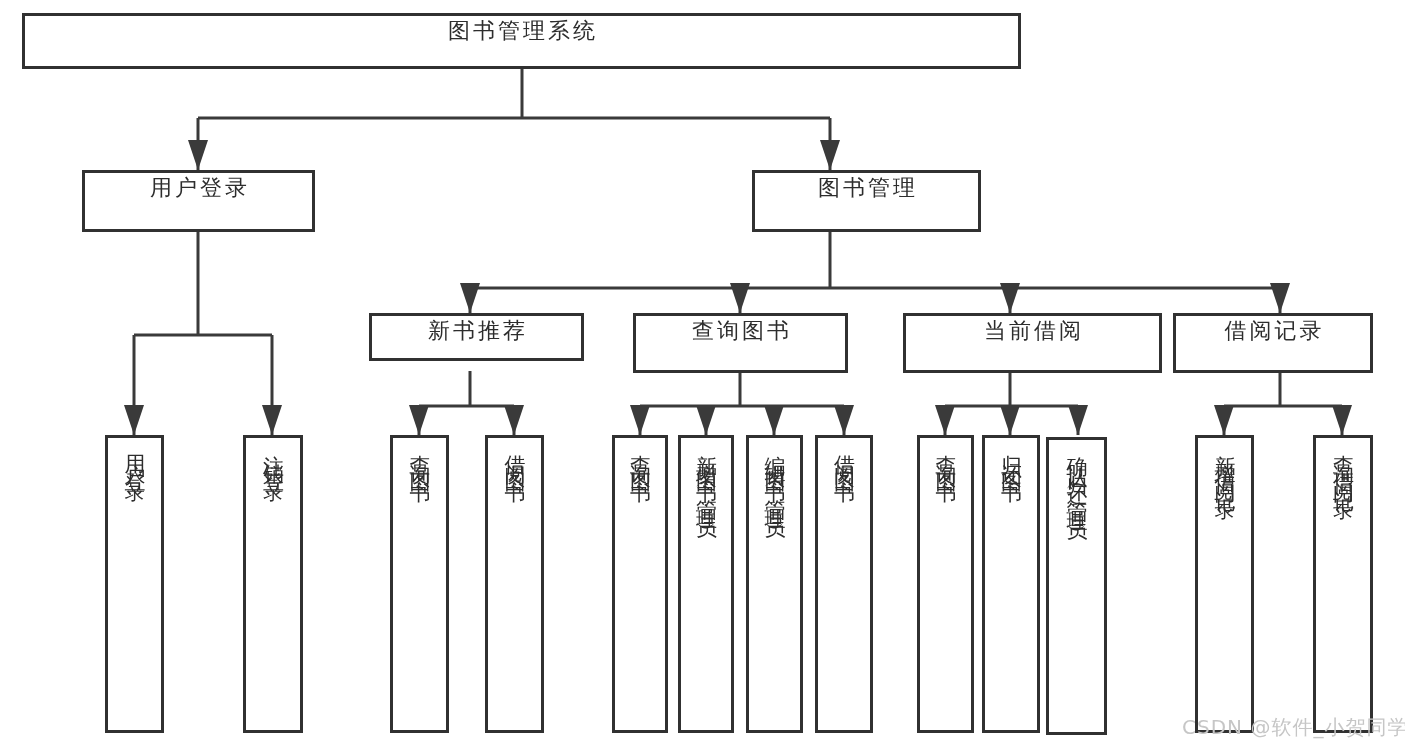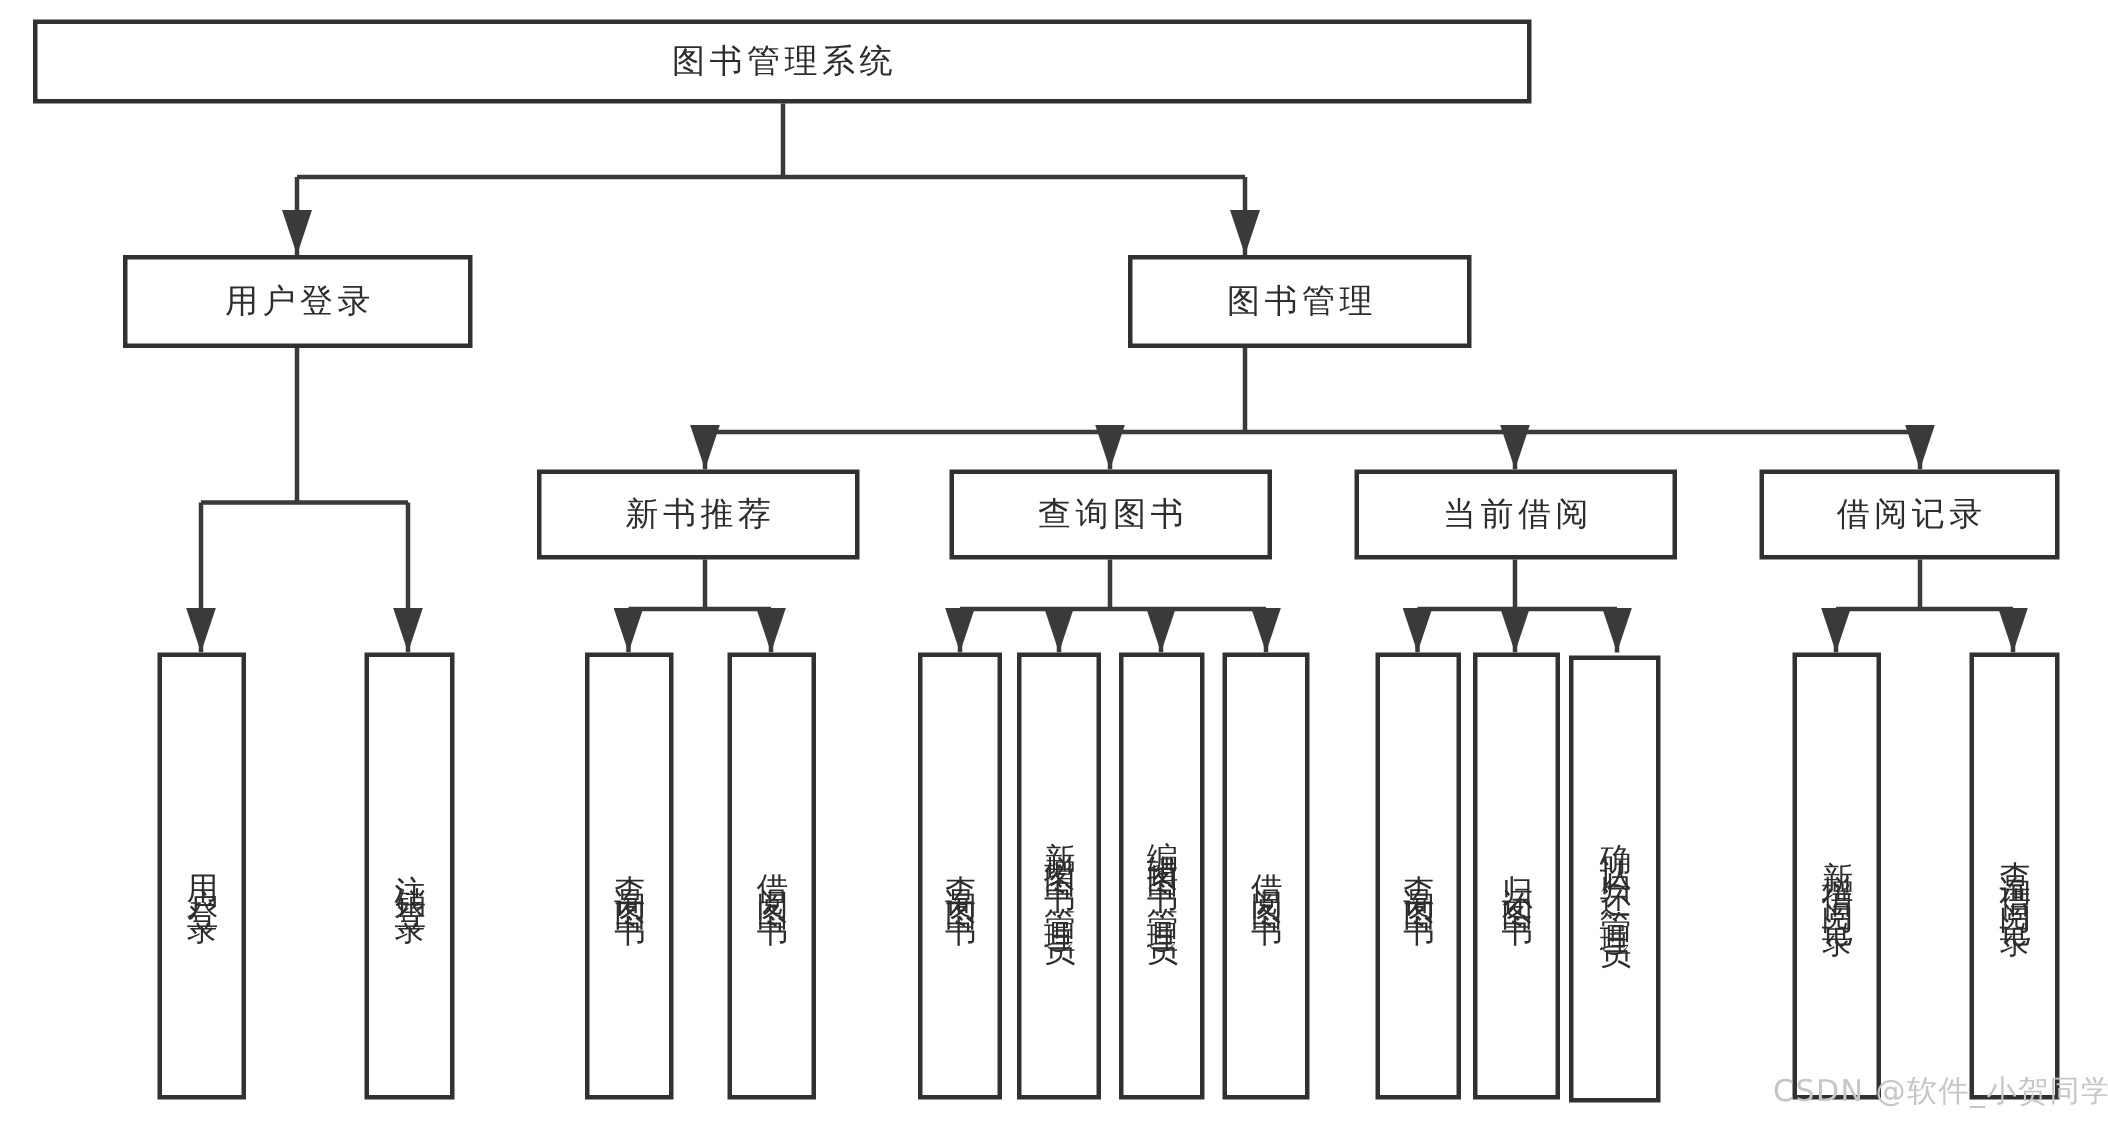--- a/index.html
+++ b/index.html
@@ -18,21 +18,21 @@
     overflow:hidden;
   }
   .connectors{position:absolute;left:0;top:0;width:1405px;height:747px;}
   .connectors path.c{stroke:var(--line);stroke-width:3;fill:none;}
   .connectors marker path{fill:var(--line);stroke:none;}
   .box{
     position:absolute;
     background:#ffffff;
     border:3px solid var(--border);
     box-sizing:border-box;
-    display:flex;align-items:center;justify-content:center;
+    display:flex;align-items:flex-start;justify-content:center;
   }
   .h-label{
     font-size:22px;color:var(--text);
     letter-spacing:3px;white-space:nowrap;
     text-indent:3px;
   }
   .v-label{
     writing-mode:vertical-rl;
     text-orientation:mixed;
     font-size:21px;line-height:1.1;
@@ -92,27 +92,27 @@
     <span class="h-label">图书管理系统</span>
   </div>
 
   <div class="box" style="left:82px;top:170px;width:233px;height:62px">
     <span class="h-label">用户登录</span>
   </div>
   <div class="box" style="left:752px;top:170px;width:229px;height:62px">
     <span class="h-label">图书管理</span>
   </div>
 
-  <div class="box" style="left:358px;top:313px;width:215px;height:60px">
+  <div class="box" style="left:369px;top:313px;width:215px;height:48px">
     <span class="h-label">新书推荐</span>
   </div>
   <div class="box" style="left:633px;top:313px;width:215px;height:60px">
     <span class="h-label">查询图书</span>
   </div>
-  <div class="box" style="left:903px;top:313px;width:215px;height:60px">
+  <div class="box" style="left:903px;top:313px;width:259px;height:60px">
     <span class="h-label">当前借阅</span>
   </div>
   <div class="box" style="left:1173px;top:313px;width:200px;height:60px">
     <span class="h-label">借阅记录</span>
   </div>
 
   <div class="box" style="left:105px;top:435px;width:59px;height:298px">
     <span class="v-label">用户登录</span>
   </div>
   <div class="box" style="left:243px;top:435px;width:60px;height:298px">

